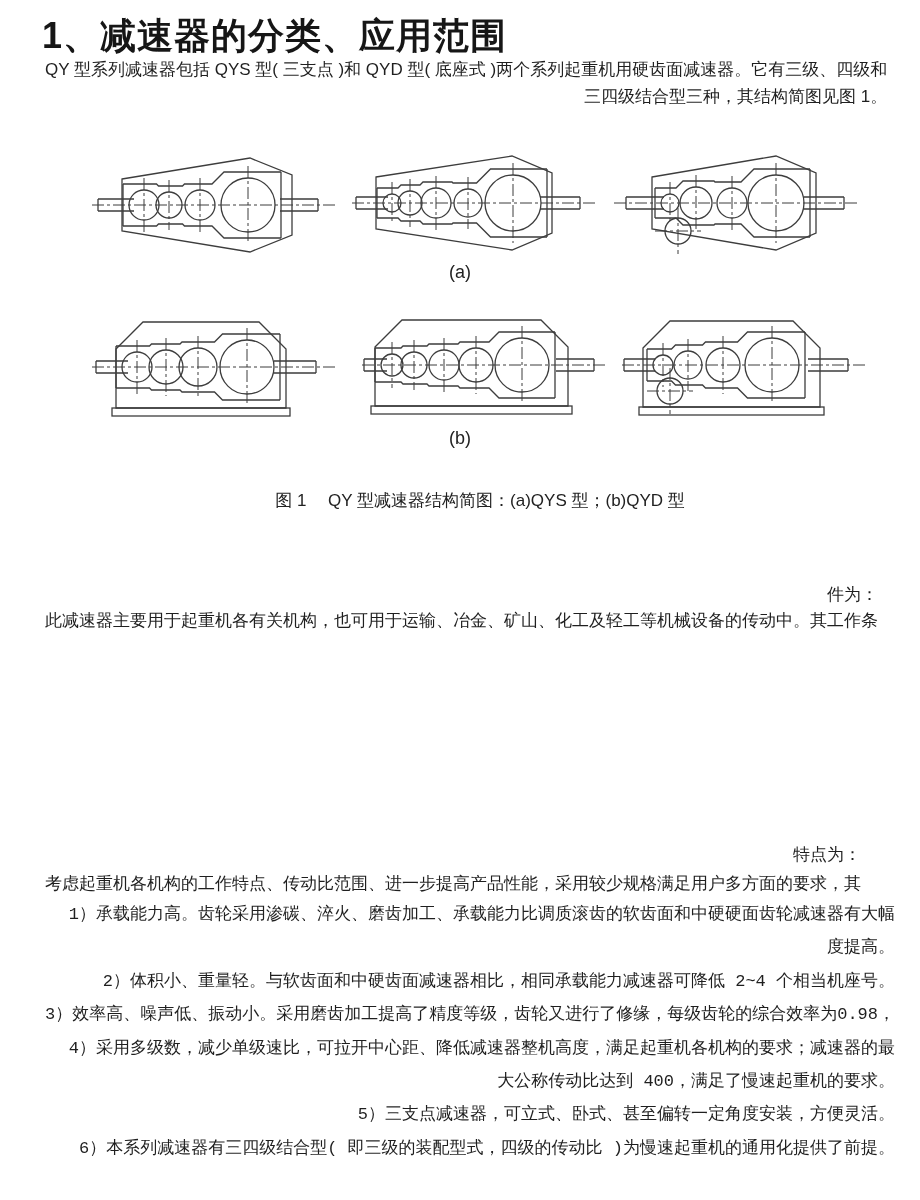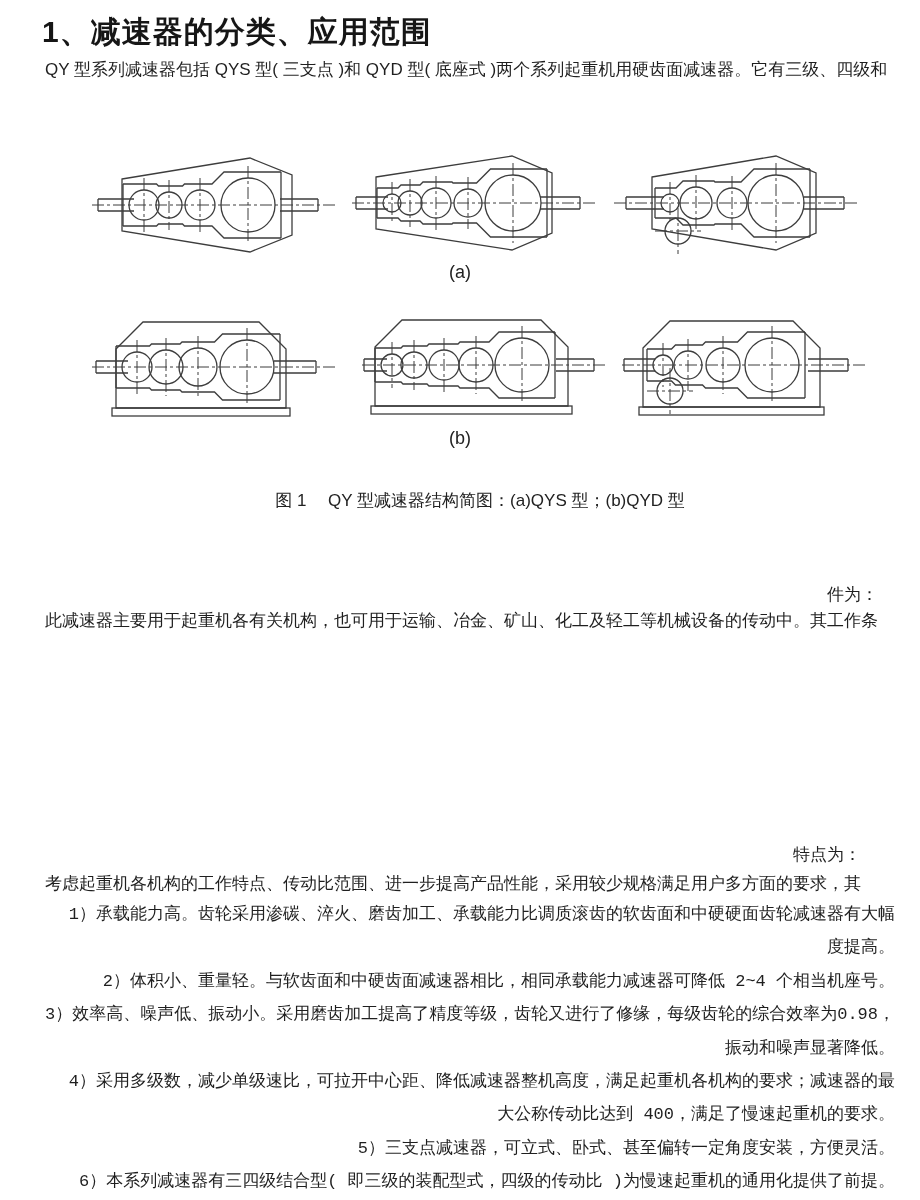--- a/index.html
+++ b/index.html
@@ -1,21 +1,21 @@
 <!DOCTYPE html>
 <html><head>
 <meta charset="utf-8">
 <style>
   html,body{margin:0;padding:0;background:#ffffff;}
   .page{
     position:relative;width:920px;height:1200px;background:#ffffff;
     font-family:"Liberation Sans","DejaVu Sans",sans-serif;
     color:#1f1f1f;overflow:hidden;
   }
-  .h-big{position:absolute;font-size:30px;font-weight:bold;color:#161616;letter-spacing:1px;white-space:nowrap;}
+  .h-big{position:absolute;font-size:36px;font-weight:bold;color:#161616;letter-spacing:1px;white-space:nowrap;}
   #h1{left:42px;top:12px;}
   #h2{left:44px;top:780px;}
   .tblock{position:absolute;left:29px;font-size:17px;}
   .line{white-space:nowrap;text-align:right;}
   .ind{padding-left:16px;}
   #intro1{top:56px;line-height:27px;}
   #app-intro{top:582px;line-height:26px;}
   #conditions{top:634px;line-height:26.5px;}
   #sec2-intro{top:840px;line-height:29px;}
   #features{top:898px;line-height:33.4px;font-family:Liberation Mono, monospace;}
@@ -28,20 +28,21 @@
 </style>
 </head>
 <body>
 
 <div class="page">
 
   <div class="h-big" id="h1">1、减速器的分类、应用范围</div>
 
   <div class="tblock" id="intro1">
       <div class="line ind">QY 型系列减速器包括 QYS 型( 三支点 )和 QYD 型( 底座式 )两个系列起重机用硬齿面减速器。它有三级、四级和</div>
+      <div class="line">三四级结合型三种，其结构简图见图 1。</div>
     </div>
 
   <div id="figure-area">
       <div class="diag" style="left: 90px; top: 145px; width: 250px; height: 130px;"><svg viewBox="0 0 250 130" width="250" height="130">
           <line stroke="#3d3d3d" stroke-width="1" stroke-dasharray="12 3 3 3" x1="2" y1="60" x2="246" y2="60"></line>
           <polygon stroke="#3d3d3d" fill="none" stroke-width="1.3" points="32,34 160,13 202,30 202,90 160,107 32,86"></polygon>
           <path stroke="#3d3d3d" fill="none" stroke-width="1.3" d="M 8 54 H 44 M 8 66 H 44 M 8 54 V 66"></path>
           <path stroke="#3d3d3d" fill="none" stroke-width="1.3" d="M 190 54 H 228 M 190 66 H 228 M 228 54 V 66"></path>
           <path stroke="#3d3d3d" fill="none" stroke-width="1.3" d="M 33 39 L 66.5 39 L 68.5 41 L 92.5 41 L 94.5 39 L 122 39 L 134 27 L 191 27"></path>
           <path stroke="#3d3d3d" fill="none" stroke-width="1.3" d="M 33 81 L 66.5 81 L 68.5 79 L 92.5 79 L 94.5 81 L 122 81 L 134 93 L 191 93"></path>
@@ -173,20 +174,19 @@
 
   <div class="tblock" id="sec2-intro">
       <div class="line">特点为：</div>
       <div class="line ind">考虑起重机各机构的工作特点、传动比范围、进一步提高产品性能，采用较少规格满足用户多方面的要求，其</div>
     </div>
   <div class="tblock" id="features">
       <div class="line ind">1）承载能力高。齿轮采用渗碳、淬火、磨齿加工、承载能力比调质滚齿的软齿面和中硬硬面齿轮减速器有大幅</div>
       <div class="line">度提高。</div>
       <div class="line ind">2）体积小、重量轻。与软齿面和中硬齿面减速器相比，相同承载能力减速器可降低 2~4 个相当机座号。</div>
       <div class="line ind">3）效率高、噪声低、振动小。采用磨齿加工提高了精度等级，齿轮又进行了修缘，每级齿轮的综合效率为0.98，</div>
-      <div class="line">振动和噪声显著降低。</div>
       <div class="line ind">4）采用多级数，减少单级速比，可拉开中心距、降低减速器整机高度，满足起重机各机构的要求；减速器的最</div>
       <div class="line">大公称传动比达到 400，满足了慢速起重机的要求。</div>
       <div class="line ind">5）三支点减速器，可立式、卧式、甚至偏转一定角度安装，方便灵活。</div>
       <div class="line ind">6）本系列减速器有三四级结合型( 即三级的装配型式，四级的传动比 )为慢速起重机的通用化提供了前提。</div>
     </div>
 
 </div>
 
 </body></html>

